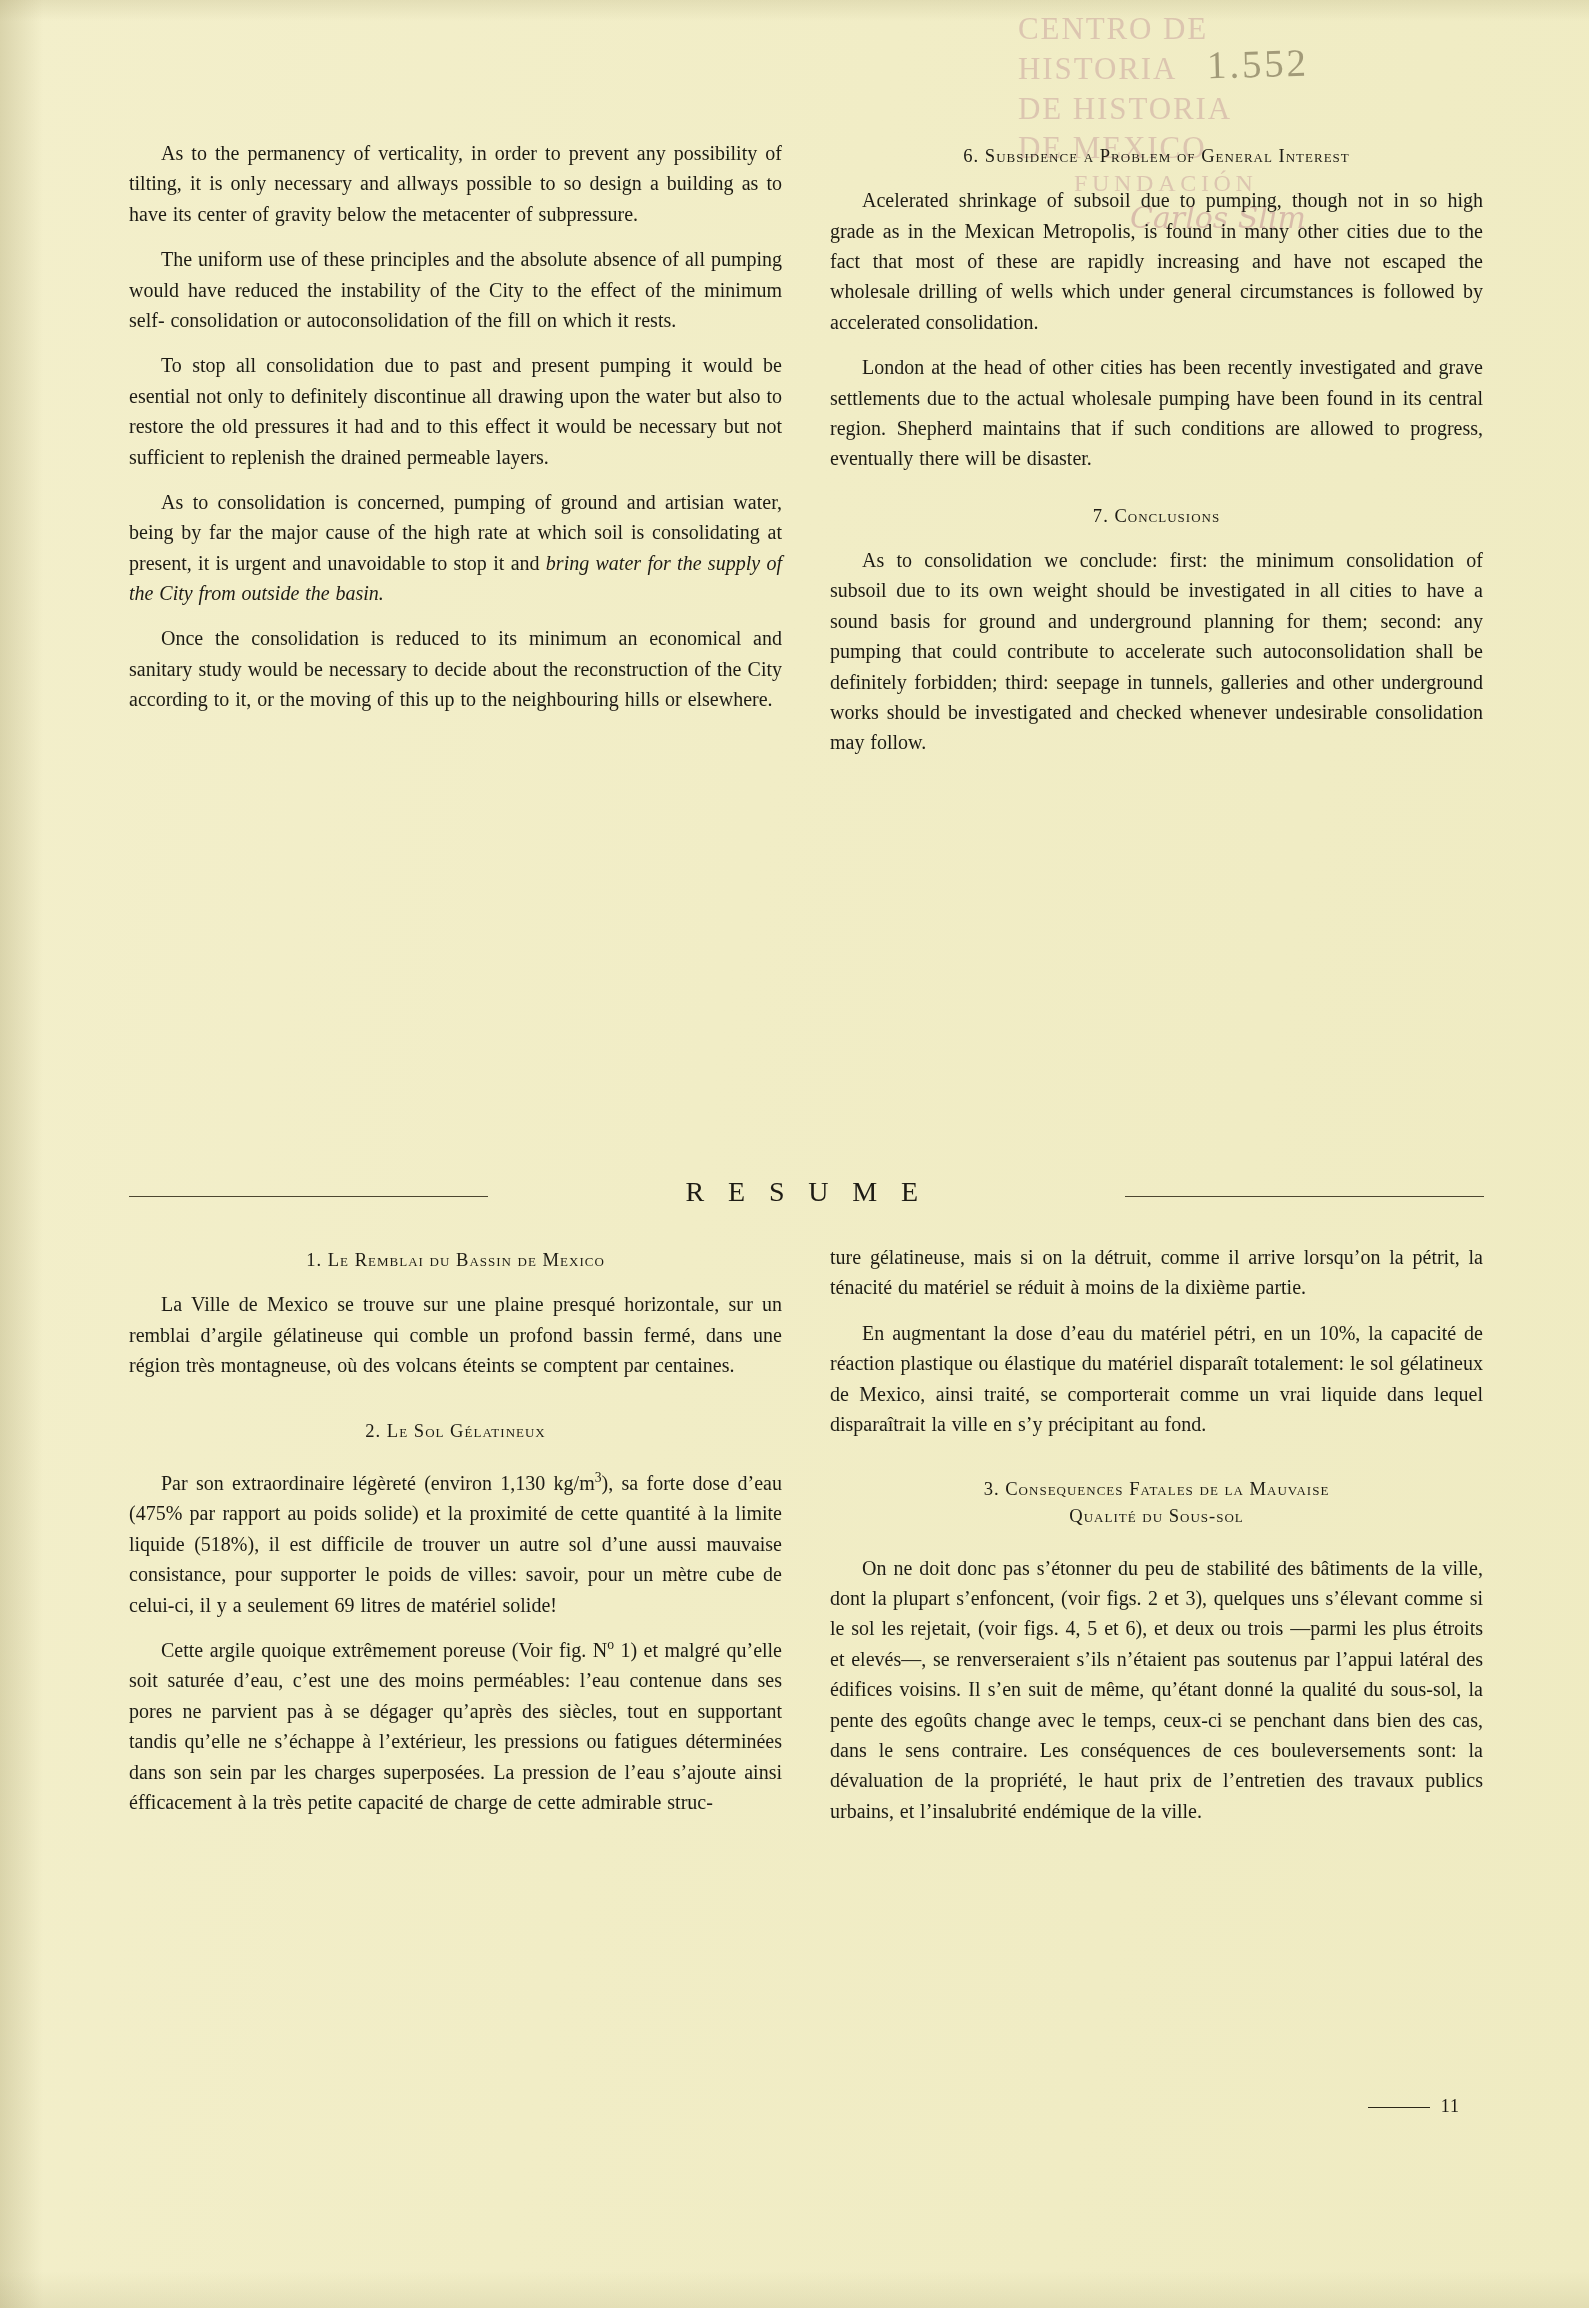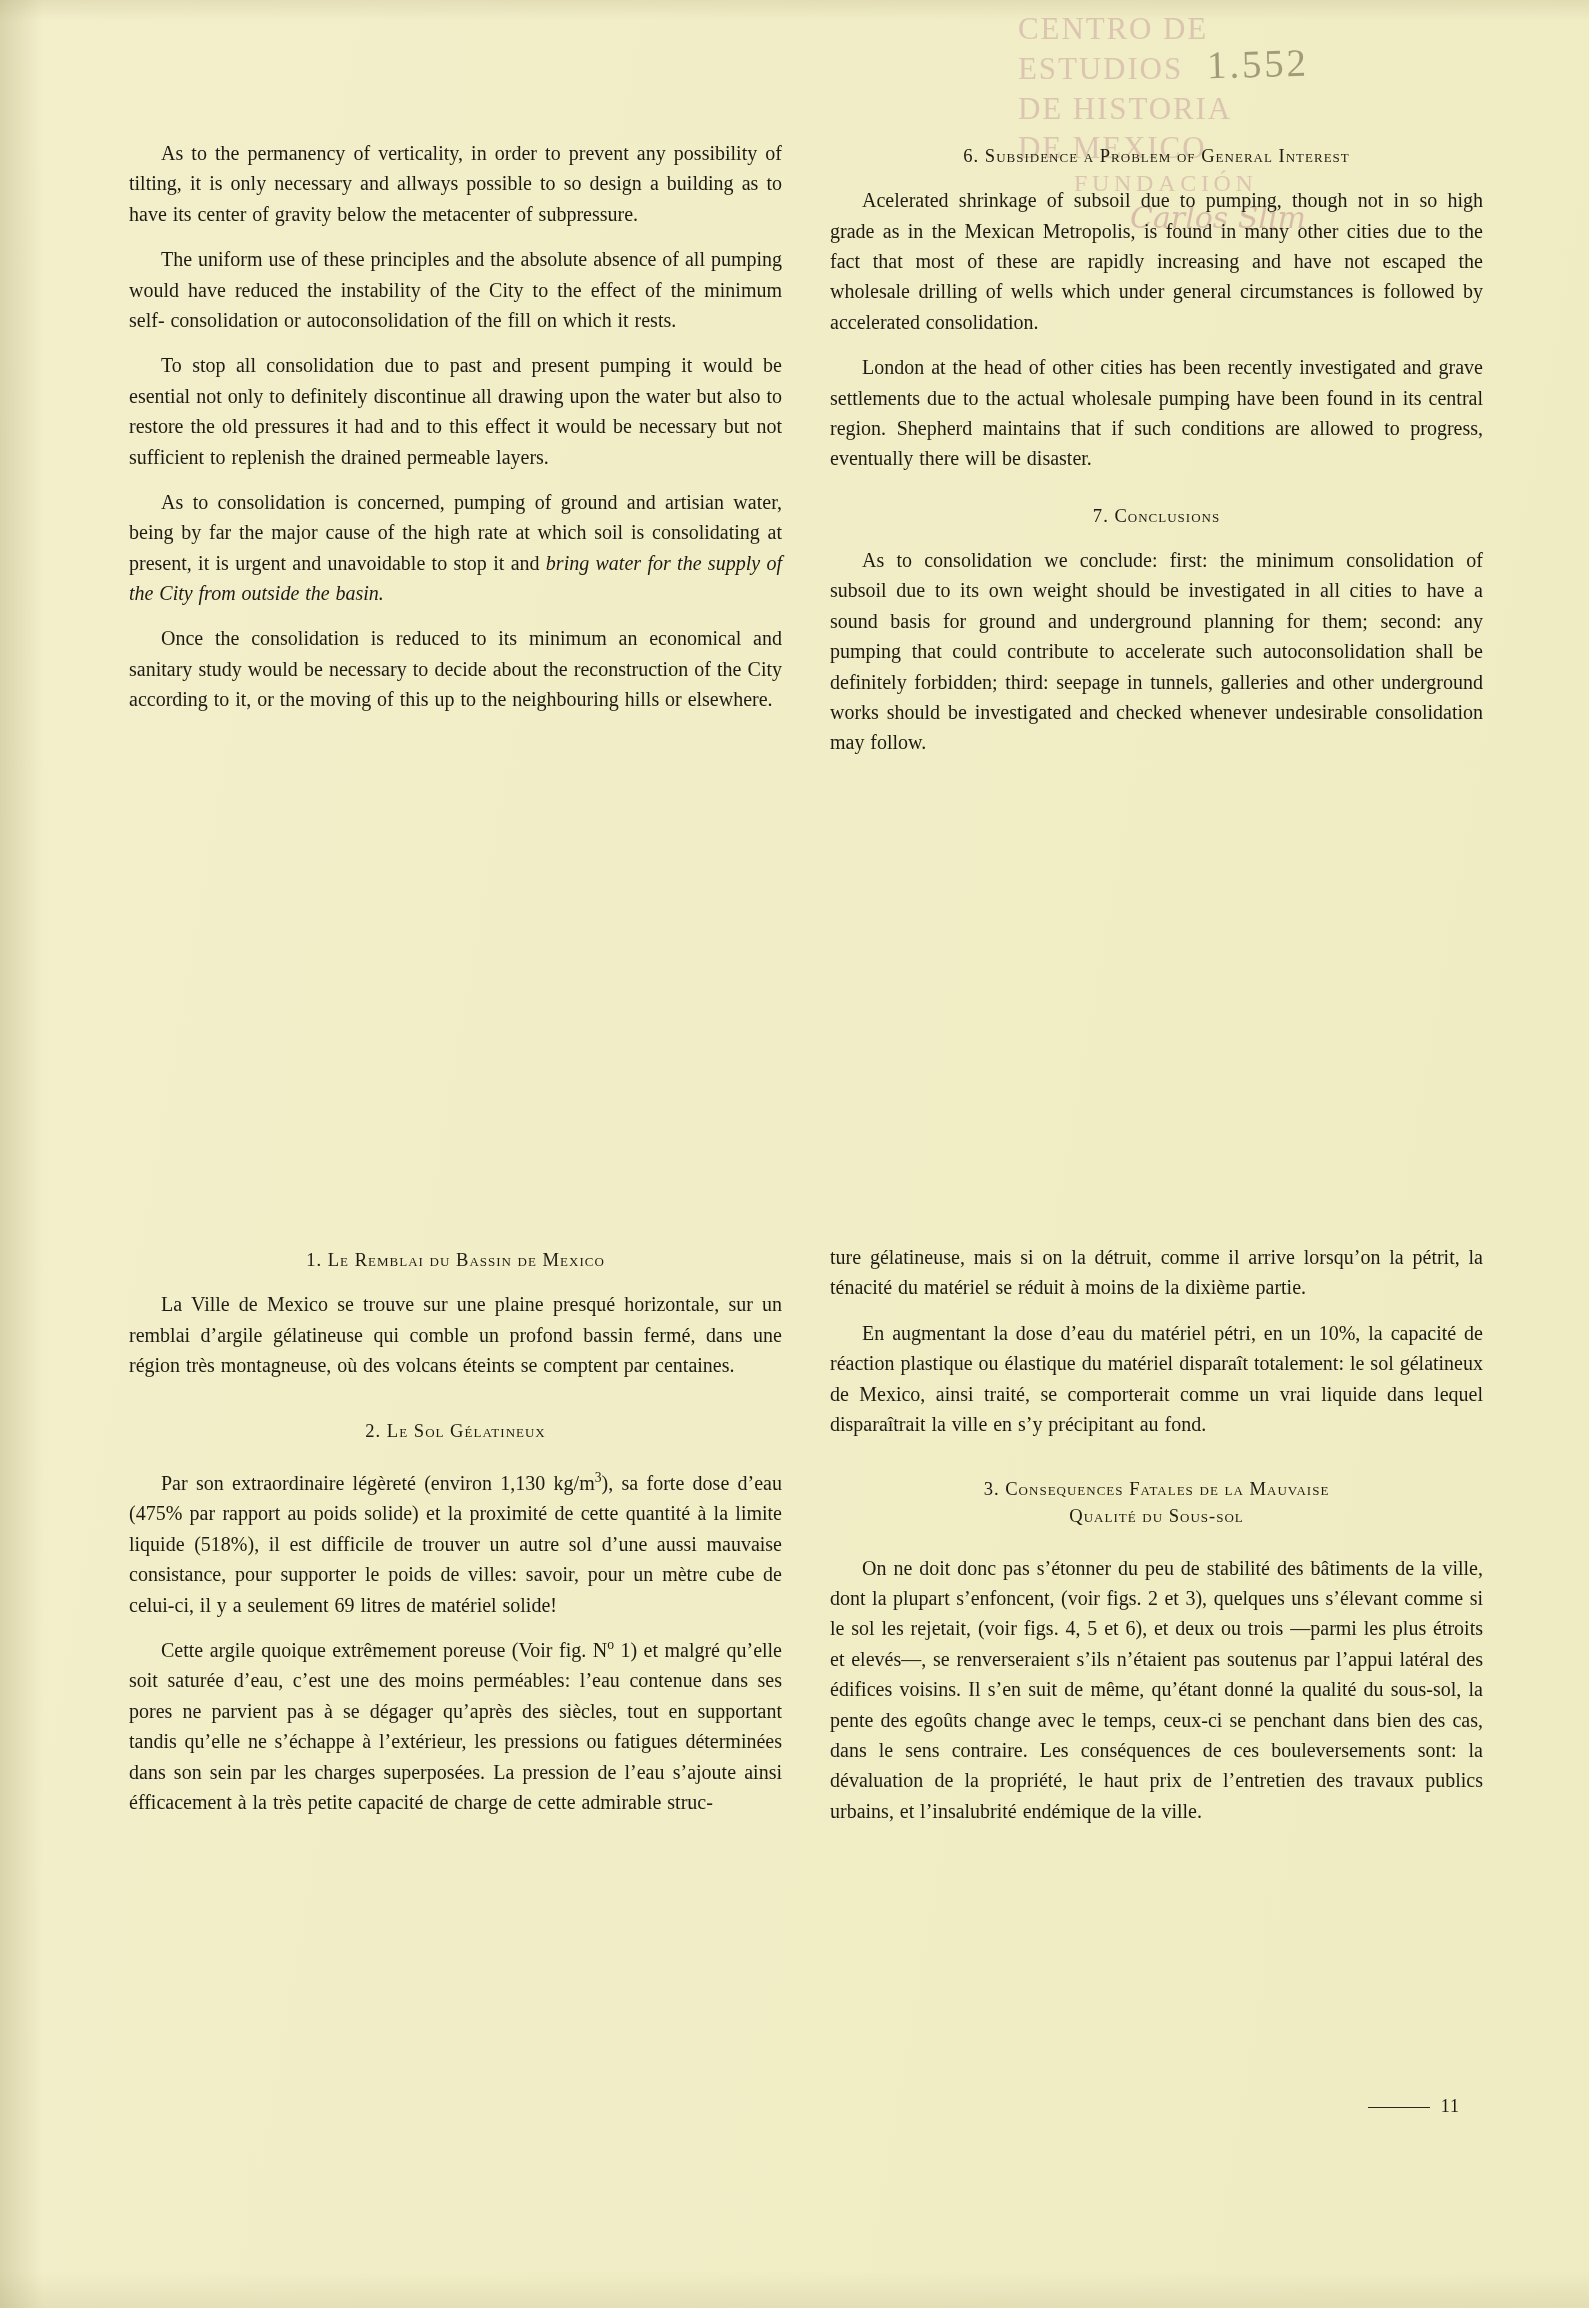--- a/index.html
+++ b/index.html
@@ -162,21 +162,21 @@
 <body>
 
 <div class="page">
 
   <div class="edge-left"></div>
   <div class="edge-top"></div>
   <div class="edge-bottom"></div>
 
   <div class="watermark">
     <span class="wm-line">CENTRO DE</span>
-    <span class="wm-line">ESTUDIOS</span>
+    <span class="wm-line">HISTORIA</span>
     <span class="wm-line">DE HISTORIA</span>
     <span class="wm-line">DE MEXICO</span>
     <span class="wm-line wm-small">FUNDACIÓN</span>
     <span class="wm-script">Carlos Slim</span>
   </div>
   <div class="stamp-number">1.552</div>
 
   <div class="col col-left" style="top: 138px;">
     <p>As to the permanency of verticality, in order to prevent any possibility of tilting, it is only necessary and allways possible to so design a building as to have its center of gravity below the metacenter of subpressure.</p>
     <p>The uniform use of these principles and the absolute absence of all pumping would have reduced the instability of the City to the effect of the minimum self- consolidation or autoconsolidation of the fill on which it rests.</p>
@@ -186,20 +186,25 @@
   </div>
 
   <div class="col col-right" style="top: 138px;">
     <div class="sec-head sc">6.  Subsidence a Problem of General Interest</div>
     <p>Acelerated shrinkage of subsoil due to pumping, though not in so high grade as in the Mexican Metropolis, is found in many other cities due to the fact that most of these are rapidly increasing and have not escaped the wholesale drilling of wells which under general circumstances is followed by accelerated consolidation.</p>
     <p>London at the head of other cities has been recently investigated and grave settlements due to the actual wholesale pumping have been found in its central region. Shepherd maintains that if such conditions are allowed to progress, eventually there will be disaster.</p>
     <div class="sec-head sc" style="margin-top:28px;">7.  Conclusions</div>
     <p>As to consolidation we conclude: first: the minimum consolidation of subsoil due to its own weight should be investigated in all cities to have a sound basis for ground and underground planning for them; second: any pumping that could contribute to accelerate such autoconsolidation shall be definitely forbidden; third: seepage in tunnels, galleries and other underground works should be investigated and checked whenever undesirable consolidation may follow.</p>
   </div>
 
+  <div class="resume-band">
+    <div class="rule rule-left"></div>
+    <div class="resume-title">R E S U M E</div>
+    <div class="rule rule-right"></div>
+  </div>
 
   <div class="col col-left" style="top: 1242px;">
     <div class="sec-head sc">1.  Le Remblai du Bassin de Mexico</div>
     <p>La Ville de Mexico se trouve sur une plaine presqué horizontale, sur un remblai d’argile gélatineuse qui comble un profond bassin fermé, dans une région très montagneuse, où des volcans éteints se comptent par centaines.</p>
     <div class="sec-head sc" style="margin-top:37px;">2.  Le Sol Gélatineux</div>
     <p style="margin-top:22.4px;"><span>Par son extraordinaire légèreté (environ 1,130 kg/m</span><sup>3</sup><span>), sa forte dose d’eau (475% par rapport au poids solide) et la proximité de cette quantité à la limite liquide (518%), il est difficile de trouver un autre sol d’une aussi mauvaise consistance, pour supporter le poids de villes: savoir, pour un mètre cube de celui-ci, il y a seulement 69 litres de matériel solide!</span></p>
     <p><span>Cette argile quoique extrêmement poreuse (Voir fig. N</span><sup>o</sup><span> 1) et malgré qu’elle soit saturée d’eau, c’est une des moins perméables: l’eau contenue dans ses pores ne parvient pas à se dégager qu’après des siècles, tout en supportant tandis qu’elle ne s’échappe à l’extérieur, les pressions ou fatigues déterminées dans son sein par les charges superposées.  La pression de l’eau s’ajoute ainsi éfficacement à la très petite capacité de charge de cette admirable struc-</span></p>
   </div>
 
   <div class="col col-right" style="top: 1242px;">

